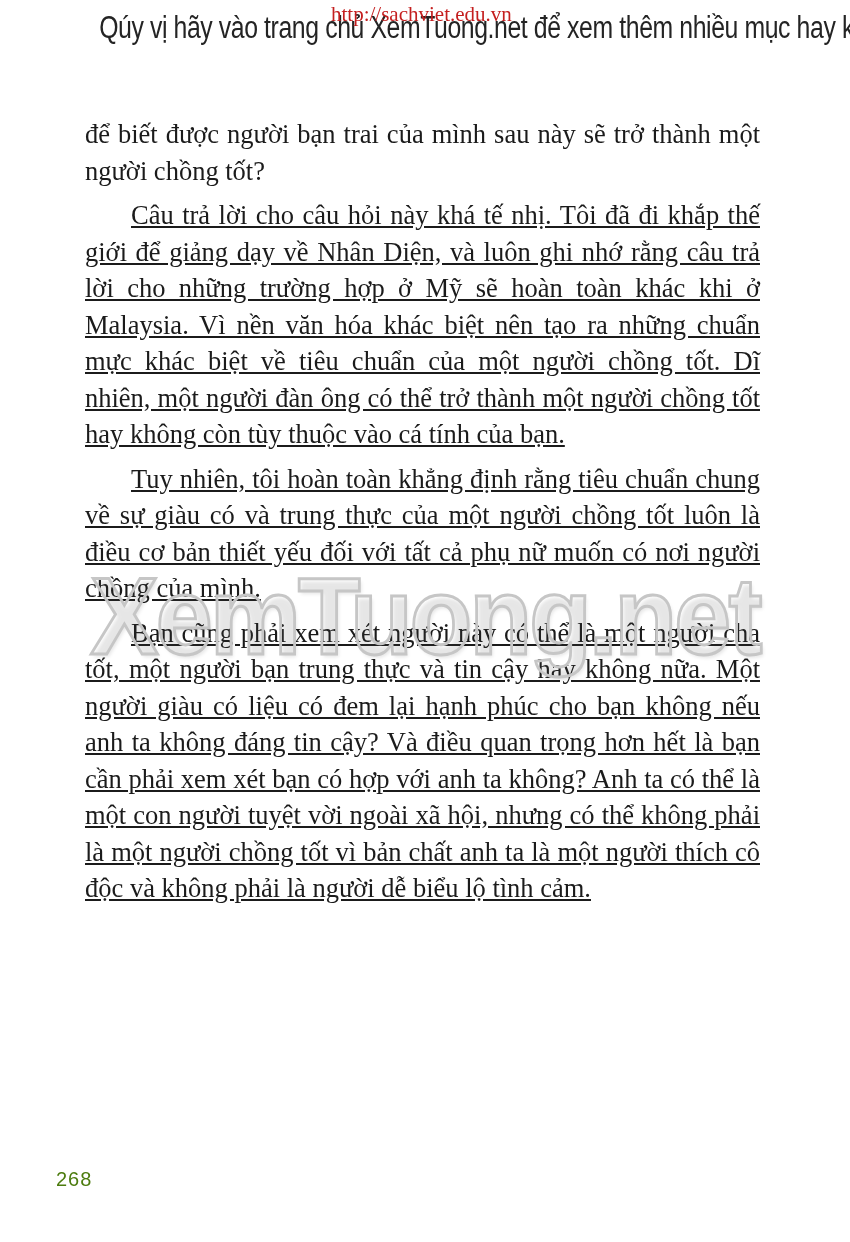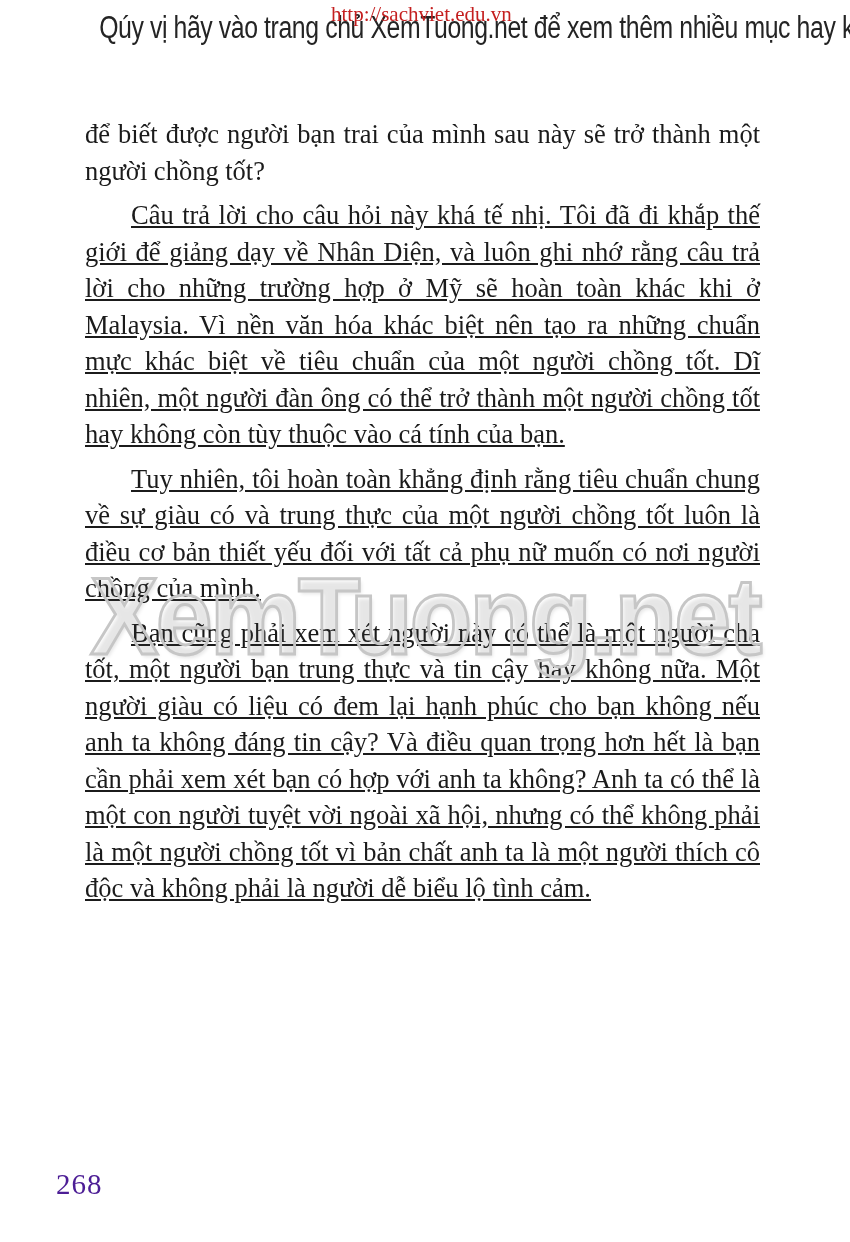--- a/index.html
+++ b/index.html
@@ -70,23 +70,23 @@
   }
   .body-text p{
     margin:0 8px 8px 0;
     text-align:justify;
     text-align-last:left;
   }
   .body-text p.indent{text-indent:46px;text-decoration:underline;}
   
   .page-number{
     position:absolute;left:56px;top:1168px;
-    font-family:Liberation Serif, serif;
-    font-size:29px;
-    color:#4c1d95;
+    font-family:Liberation Sans, sans-serif;
+    font-size:20px;
+    color:#4d7c0f;
     letter-spacing:1px;
   }
 </style>
 </head>
 <body>
 
 <div class="page">
 
   <span class="scan-url">http://sachviet.edu.vn</span>
 

